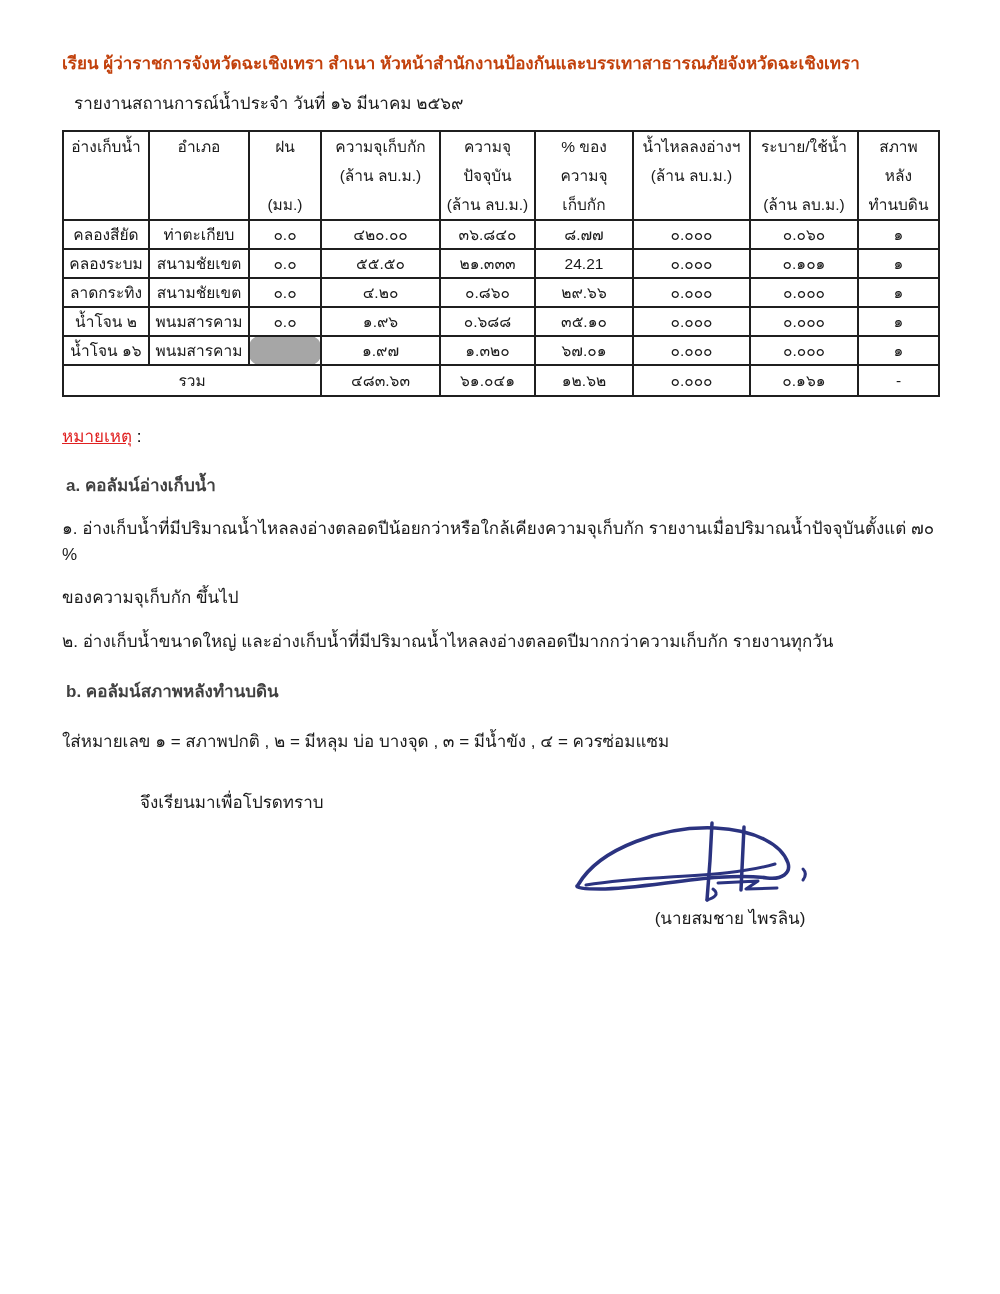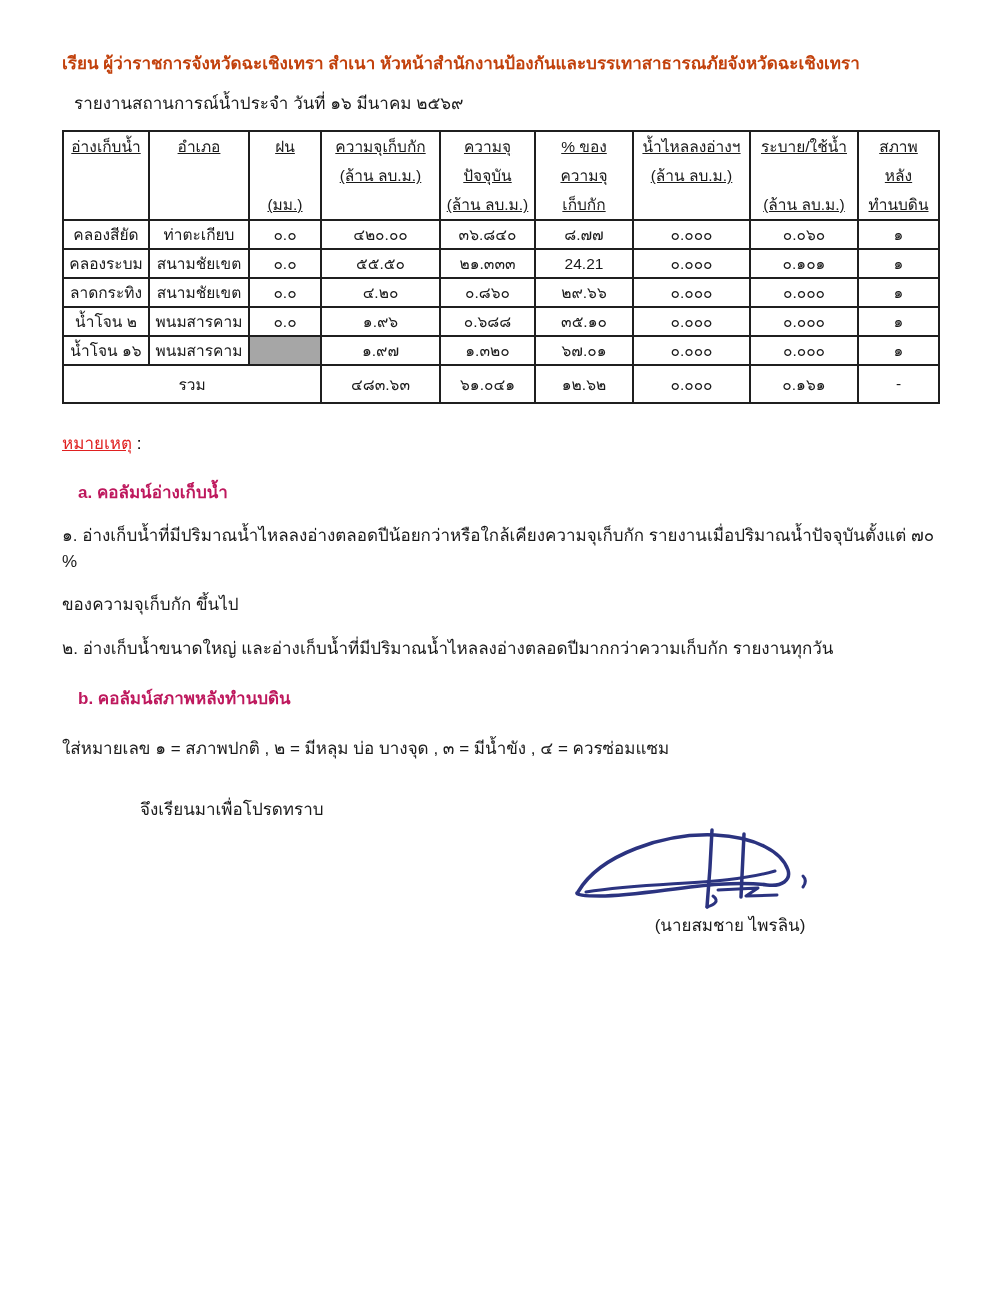--- a/index.html
+++ b/index.html
@@ -34,38 +34,38 @@
   }
   table.report th, table.report td {
     border: 2px solid #1f1f1f;
     font-weight: normal;
     font-size: 15.5px;
     text-align: center;
     vertical-align: middle;
     padding: 0;
     overflow: hidden;
   }
-  thead th { vertical-align: top; padding-top: 3px; text-decoration: underline; }
+  thead th { vertical-align: top; padding-top: 3px; }
   .hl { height: 29px; line-height: 29px; white-space: nowrap; }
-  tbody td { height: 29px; }
+  tbody td { height: 29px; border-radius: 11px; }
   td.name-cell { text-align: left; padding-left: 5px; }
   td.bold-val { font-weight: bold; }
-  tr.total-row td { height: 38px; }
+  tr.total-row td { height: 31px; }
   .note-heading {
     margin: 25px 0 0 0;
     font-size: 17px;
     font-weight: normal;
     color: #000;
   }
   .note-heading .red-underline { text-decoration: underline; }
   .section-title {
-    margin: 24px 0 0 16px;
+    margin: 24px 0 0 4px;
     font-size: 17px;
     font-weight: bold;
-    color: #be185d;
+    color: #404040;
     line-height: 1.5;
   }
   .note-text {
     margin: 17px 0 0 0;
     font-size: 17px;
     line-height: 1.55;
   }
   .note-text.cont { }
   .closing {
     margin: 33px 0 0 0;

